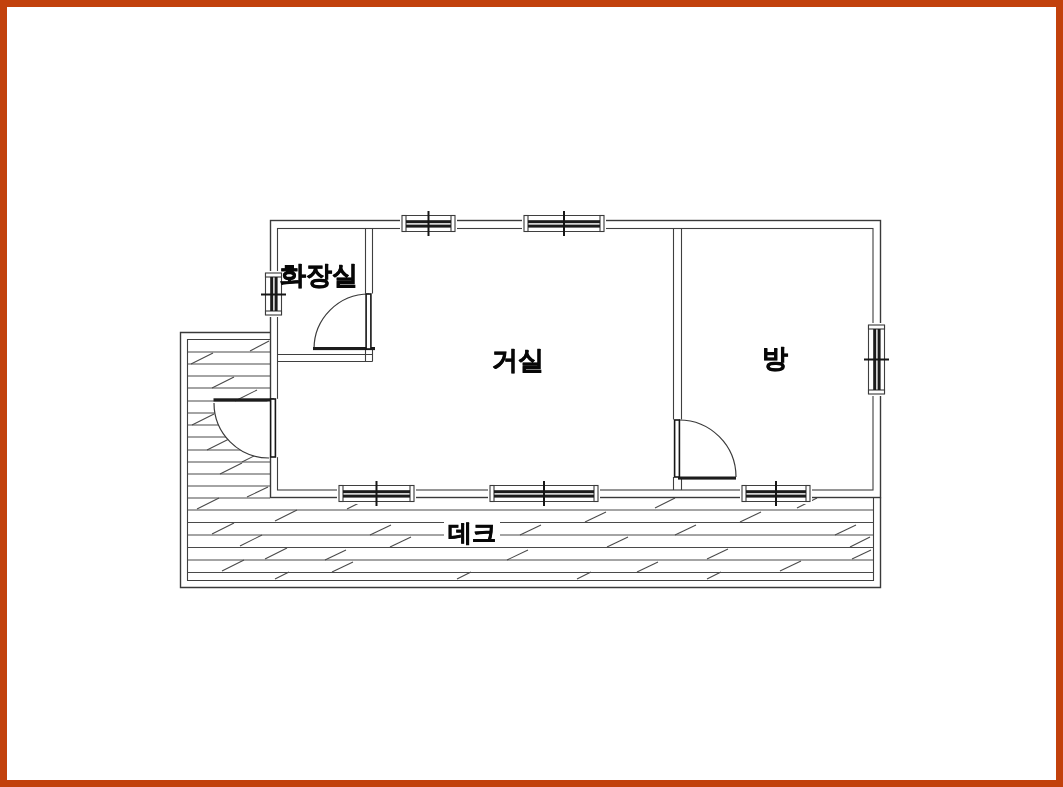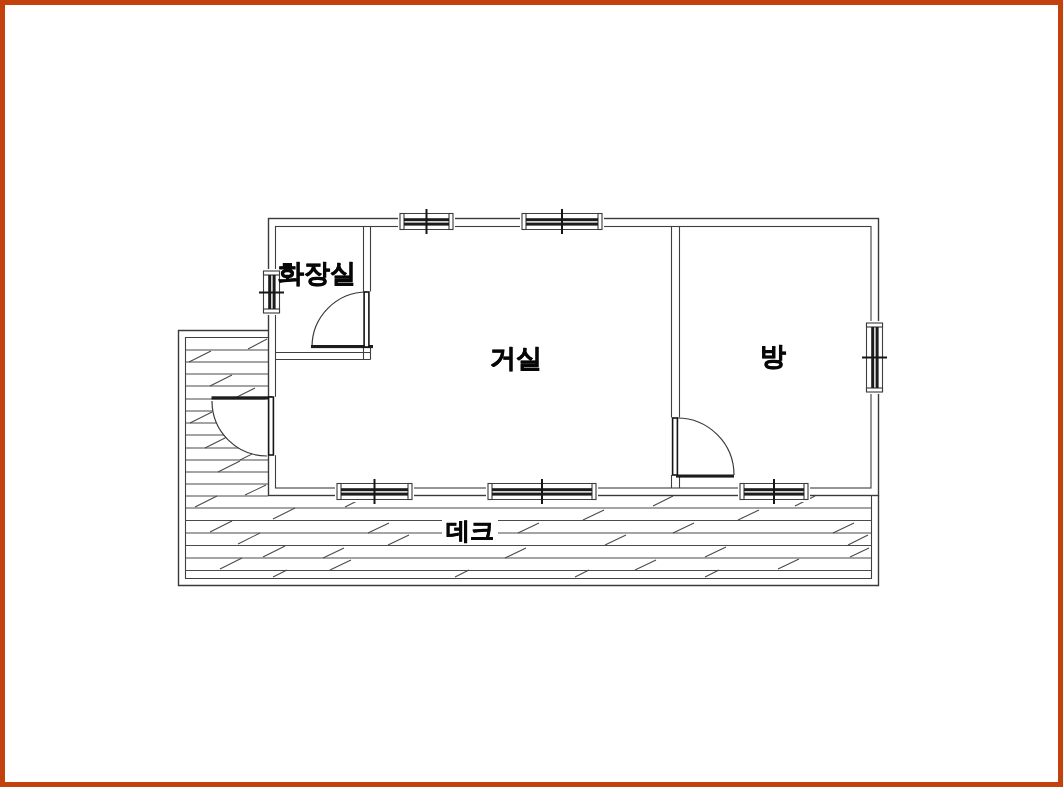--- a/index.html
+++ b/index.html
@@ -1,18 +1,18 @@
 <!DOCTYPE html>
 <html><head>
 <meta charset="utf-8">
 <style>
   html,body{margin:0;padding:0;background:#ffffff;}
   .frame{
     width:1063px;height:787px;box-sizing:border-box;
-    border:5px solid #c2410c;background:#ffffff;position:relative;overflow:hidden;
+    border:7px solid #c2410c;background:#ffffff;position:relative;overflow:hidden;
   }
   svg{display:block;}
   .wall{stroke:#3a3a3a;stroke-width:1.4;fill:none;}
   .thin{stroke:#3f3f3f;stroke-width:1.1;fill:none;}
   .plank{stroke:#4a4a4a;stroke-width:1.05;fill:none;}
   .tickline{stroke:#4a4a4a;stroke-width:1.05;fill:none;}
   .eraser{fill:#ffffff;stroke:none;}
   .darkband{fill:#1c1c1c;stroke:none;}
   .jamb{fill:#ffffff;stroke:#3a3a3a;stroke-width:1.1;}
   .wtick{stroke:#161616;stroke-width:2;}

